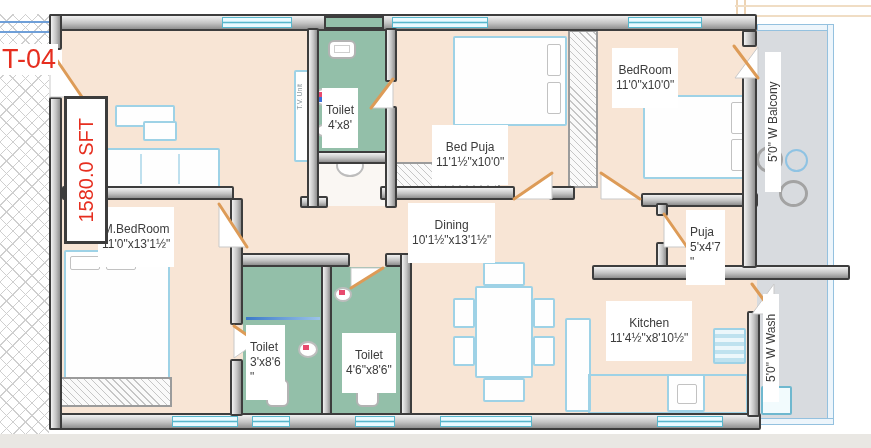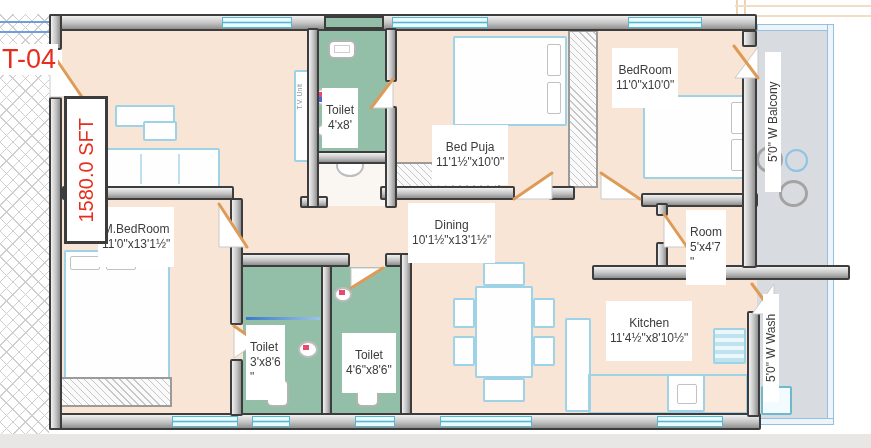--- a/index.html
+++ b/index.html
@@ -222,21 +222,21 @@
   </div>
   <div class="lb" style="left:98px;top:207px;">
     <span>M.BedRoom</span>
     <span class="dim">11'0"x13'1½"</span>
   </div>
   <div class="lb" style="left:408px;top:203px;">
     <span>Dining</span>
     <span class="dim">10'1½"x13'1½"</span>
   </div>
   <div class="lb left" style="left:686px;top:210px;">
-    <span>Room</span>
+    <span>Puja</span>
     <span class="dim">5'x4'7</span>
     <span class="dim">"</span>
   </div>
   <div class="lb left" style="left:246px;top:325px;">
     <span>Toilet</span>
     <span class="dim">3'x8'6</span>
     <span class="dim">"</span>
   </div>
   <div class="lb" style="left:342px;top:333px;">
     <span>Toilet</span>

